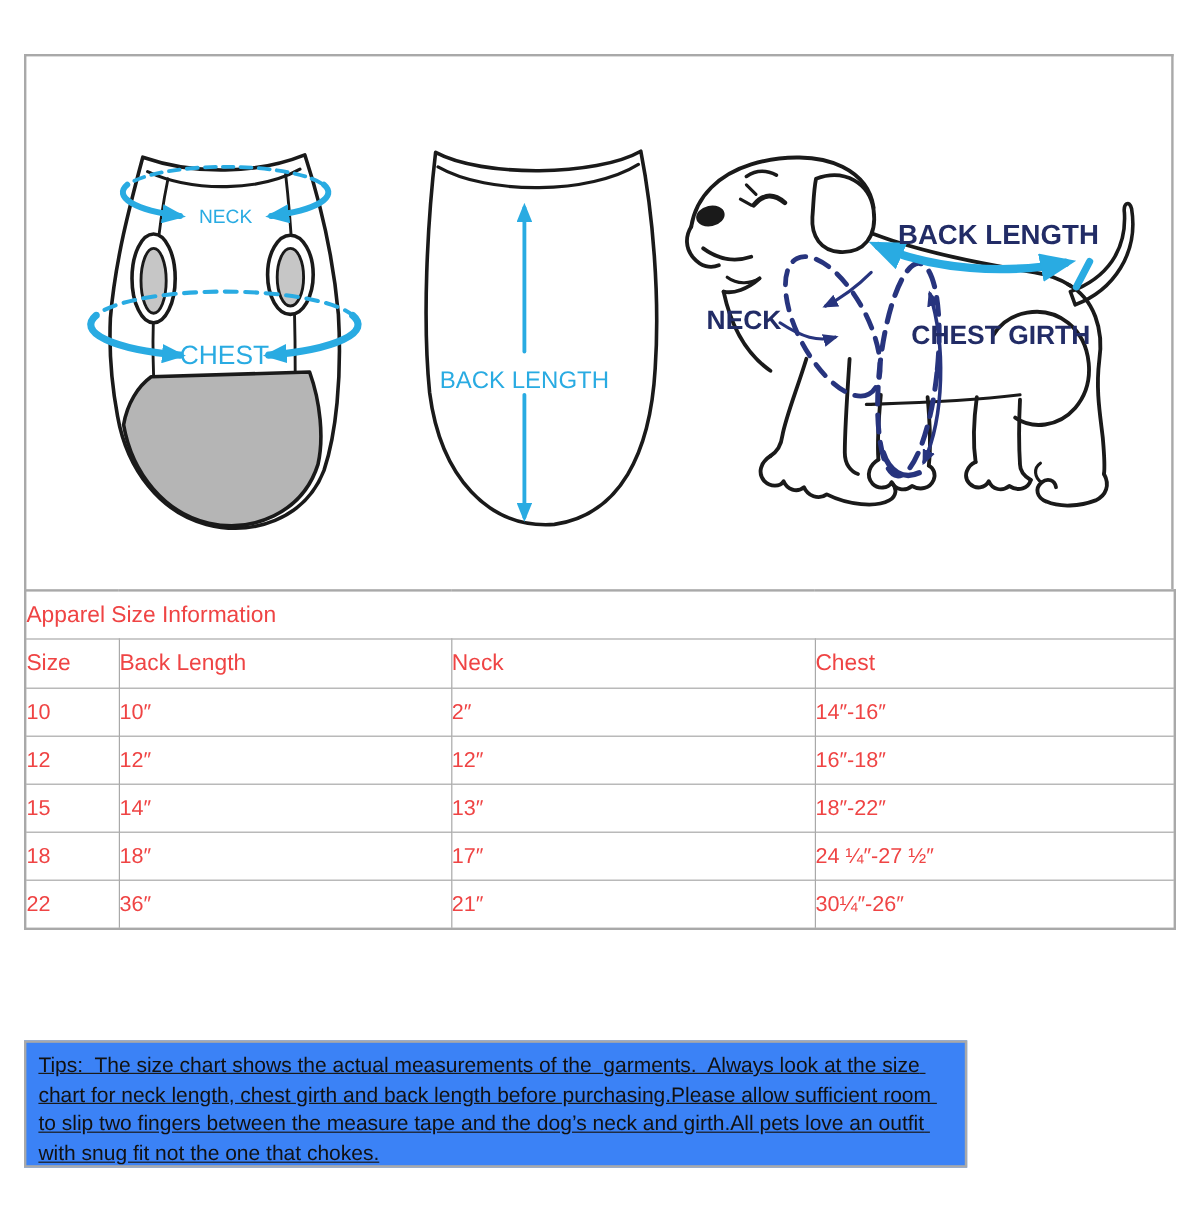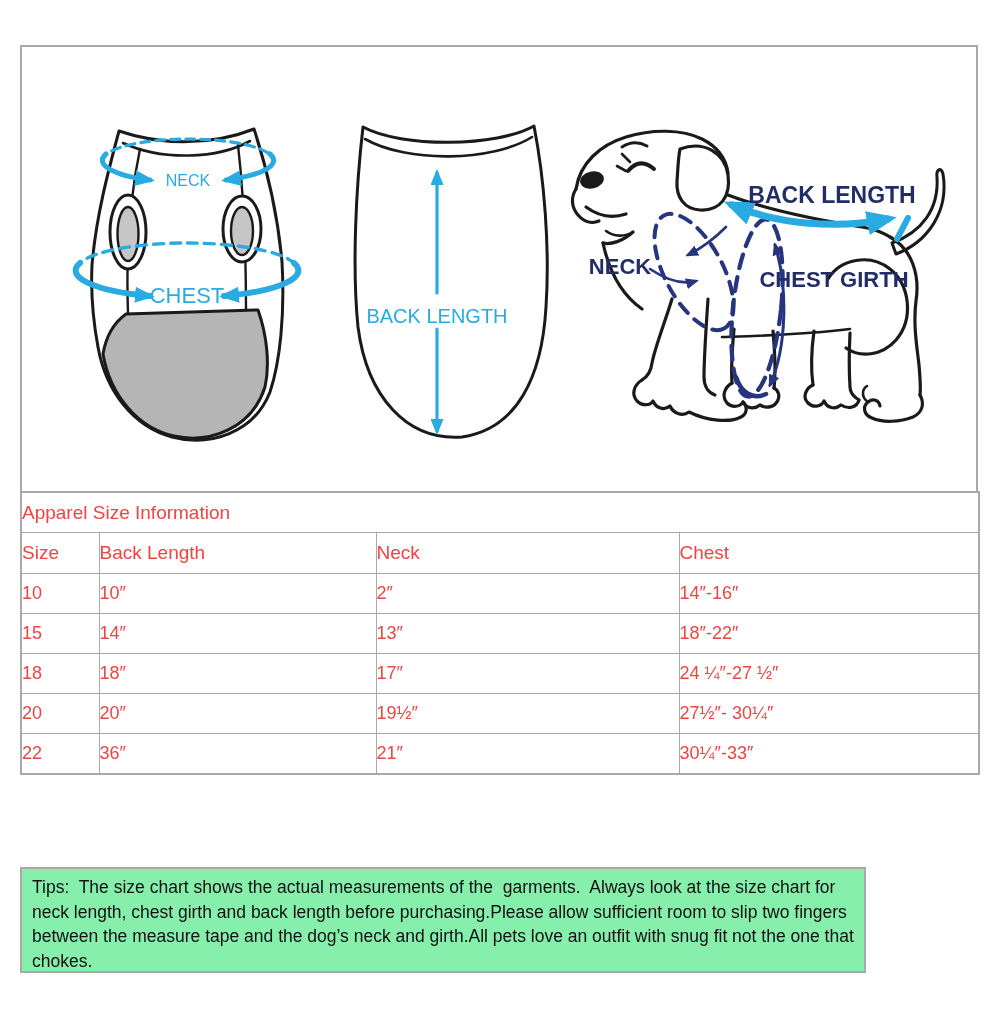--- a/index.html
+++ b/index.html
@@ -5,21 +5,21 @@
   html,body{margin:0;padding:0;background:#fff;}
   body{width:1000px;height:1022px;position:relative;font-family:"Liberation Sans",sans-serif;color:#1a1a1a;}
   .stage{position:absolute;inset:0;background:#fff;}
   .panel{position:absolute;left:20px;top:45px;width:954px;height:444px;border:2px solid #a9a9a9;border-bottom:none;background:#fff;}
   .panel svg{display:block;}
   table.size-table{position:absolute;left:20px;top:491px;width:958px;border-collapse:collapse;border:2px solid #a9a9a9;table-layout:fixed;background:#fff;}
   table.size-table td,table.size-table th{border:1.5px solid #a9a9a9;padding:0;height:39px;text-align:left;vertical-align:middle;font-weight:400;color:#ef4444;}
   td.title-cell{text-align:left;padding-left:24px;font-size:19px;height:39px;}
   tr.head-row th{font-size:19px;height:40px;margin-left:41px;}
   tr.data-row td{font-size:18px;}
-  .tips{position:absolute;left:20px;top:867px;width:846px;height:106px;border:2px solid #a9a9a9;box-sizing:border-box;background:#86efac;}
+  .tips{position:absolute;left:20px;top:867px;width:786px;height:106px;border:2px solid #a9a9a9;box-sizing:border-box;background:#3b82f6;text-decoration:underline;}
   .tips .tips-text{display:block;padding:6px 10px 0 10px;font-size:17.5px;line-height:24.5px;white-space:pre-wrap;color:#111;}
   text.cyan-lbl{fill:#29abe2;font-family:"Liberation Sans",sans-serif;}
   text.navy-lbl{fill:#222c66;font-family:"Liberation Sans",sans-serif;font-weight:bold;}
 </style>
 </head>
 <body>
 
 <div class="stage">
 
   <div class="panel">
@@ -140,42 +140,42 @@
         <th>Neck</th>
         <th>Chest</th>
       </tr>
       <tr class="data-row">
         <td>10</td>
         <td>10″</td>
         <td>2″</td>
         <td>14″-16″</td>
       </tr>
       <tr class="data-row">
+        <td>12</td>
+        <td>12″</td>
+        <td>12″</td>
+        <td>16″-18″</td>
+      </tr>
+      <tr class="data-row">
         <td>15</td>
         <td>14″</td>
         <td>13″</td>
         <td>18″-22″</td>
       </tr>
       <tr class="data-row">
         <td>18</td>
         <td>18″</td>
         <td>17″</td>
         <td>24 ¼″-27 ½″</td>
       </tr>
       <tr class="data-row">
-        <td>20</td>
-        <td>20″</td>
-        <td>19½″</td>
-        <td>27½″- 30¼″</td>
-      </tr>
-      <tr class="data-row">
         <td>22</td>
         <td>36″</td>
         <td>21″</td>
-        <td>30¼″-33″</td>
+        <td>30¼″-26″</td>
       </tr>
     </tbody>
   </table>
 
   <div class="tips">
     <span class="tips-text">Tips:  The size chart shows the actual measurements of the  garments.  Always look at the size chart for neck length, chest girth and back length before purchasing.Please allow sufficient room to slip two fingers between the measure tape and the dog’s neck and girth.All pets love an outfit with snug fit not the one that chokes.</span>
   </div>
 
 </div>
 

